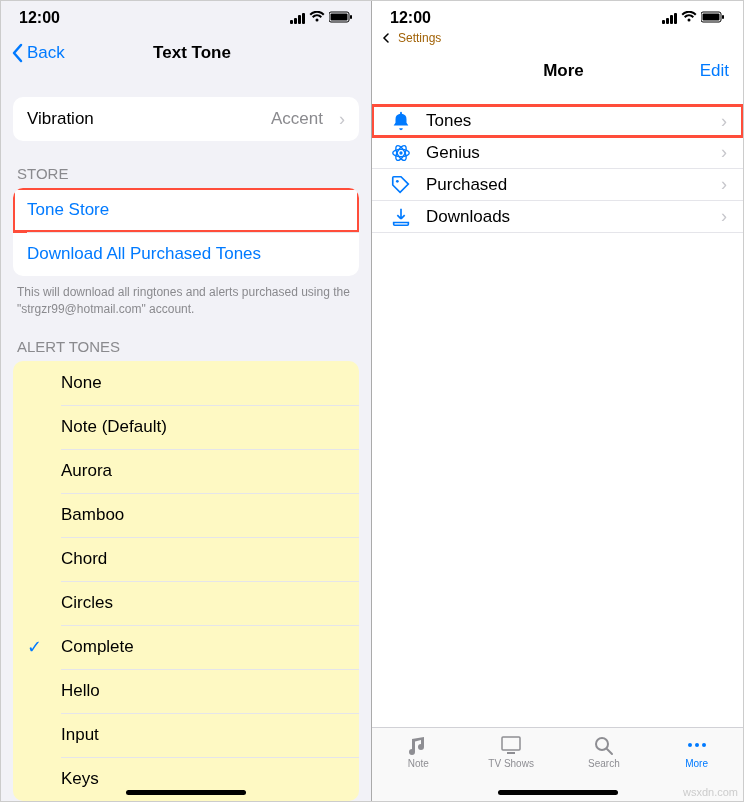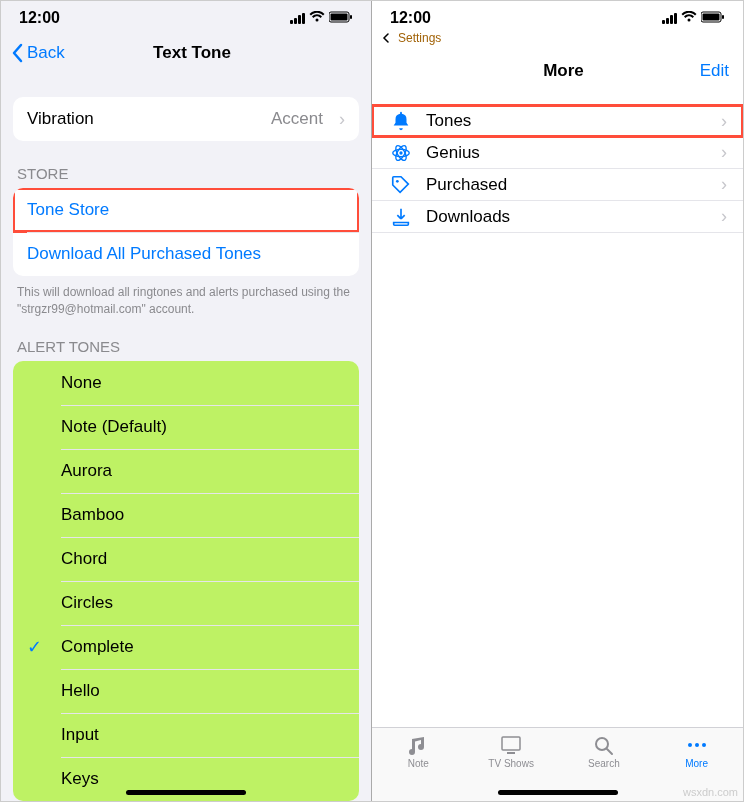--- a/index.html
+++ b/index.html
@@ -25,21 +25,21 @@
 .section-header { font-size: 15px; color: #8a8a8e; padding: 6px 16px; text-transform: uppercase; }
 .footer-text { font-size: 12px; color: #8a8a8e; padding: 8px 16px; line-height: 1.4; }
 .cell-group { background: #fff; border-radius: 10px; margin: 0 12px; overflow: hidden; }
 .cell { display: flex; align-items: center; height: 44px; padding: 0 14px; font-size: 17px; position: relative; }
 .cell + .cell::before { content:""; position:absolute; top:0; left:14px; right:0; height:1px; background:#e5e5ea; }
 .cell-right { margin-left: auto; display: flex; align-items: center; gap: 16px; color: #8a8a8e; justify-content: space-between; }
 .chevron { color: #c7c7cc; font-size: 18px; }
 .link { color: #007aff; }
 
 .highlight-red { outline: 3px solid #ff4d3a; outline-offset: -2px; }
-.alert-list { background:#bef264; border-radius:10px; margin: 0 12px; overflow:hidden; }
+.alert-list { background:#fef9c3; border-radius:10px; margin: 0 12px; overflow:hidden; }
 .alert-cell { display:flex; align-items:center; height:44px; padding:0 14px 0 48px; font-size:17px; position:relative; }
 .alert-cell + .alert-cell::before { content:""; position:absolute; top:0; left:48px; right:0; height:1px; background:#e5e5ea; }
 .check { position:absolute; left:14px; color:#007aff; font-size:18px; }
 
 .right-list { margin-top: 12px; }
 .right-cell { display:flex; align-items:center; height:32px; padding:0 16px; font-size:17px; position:relative; border-bottom:1px solid #e5e5ea; }
 .right-cell:first-child { border-top:1px solid #e5e5ea; }
 .right-icon { width:26px; height:26px; border-radius:6px; display:flex; align-items:center; justify-content:center; margin-right:12px; color:#007aff; }
 
 .tab-bar { position:absolute; bottom:0; left:0; right:0; height:74px; border-top:1px solid #d1d1d6; background:#f9f9f9; display:flex; justify-content:space-around; padding-top:6px; }

